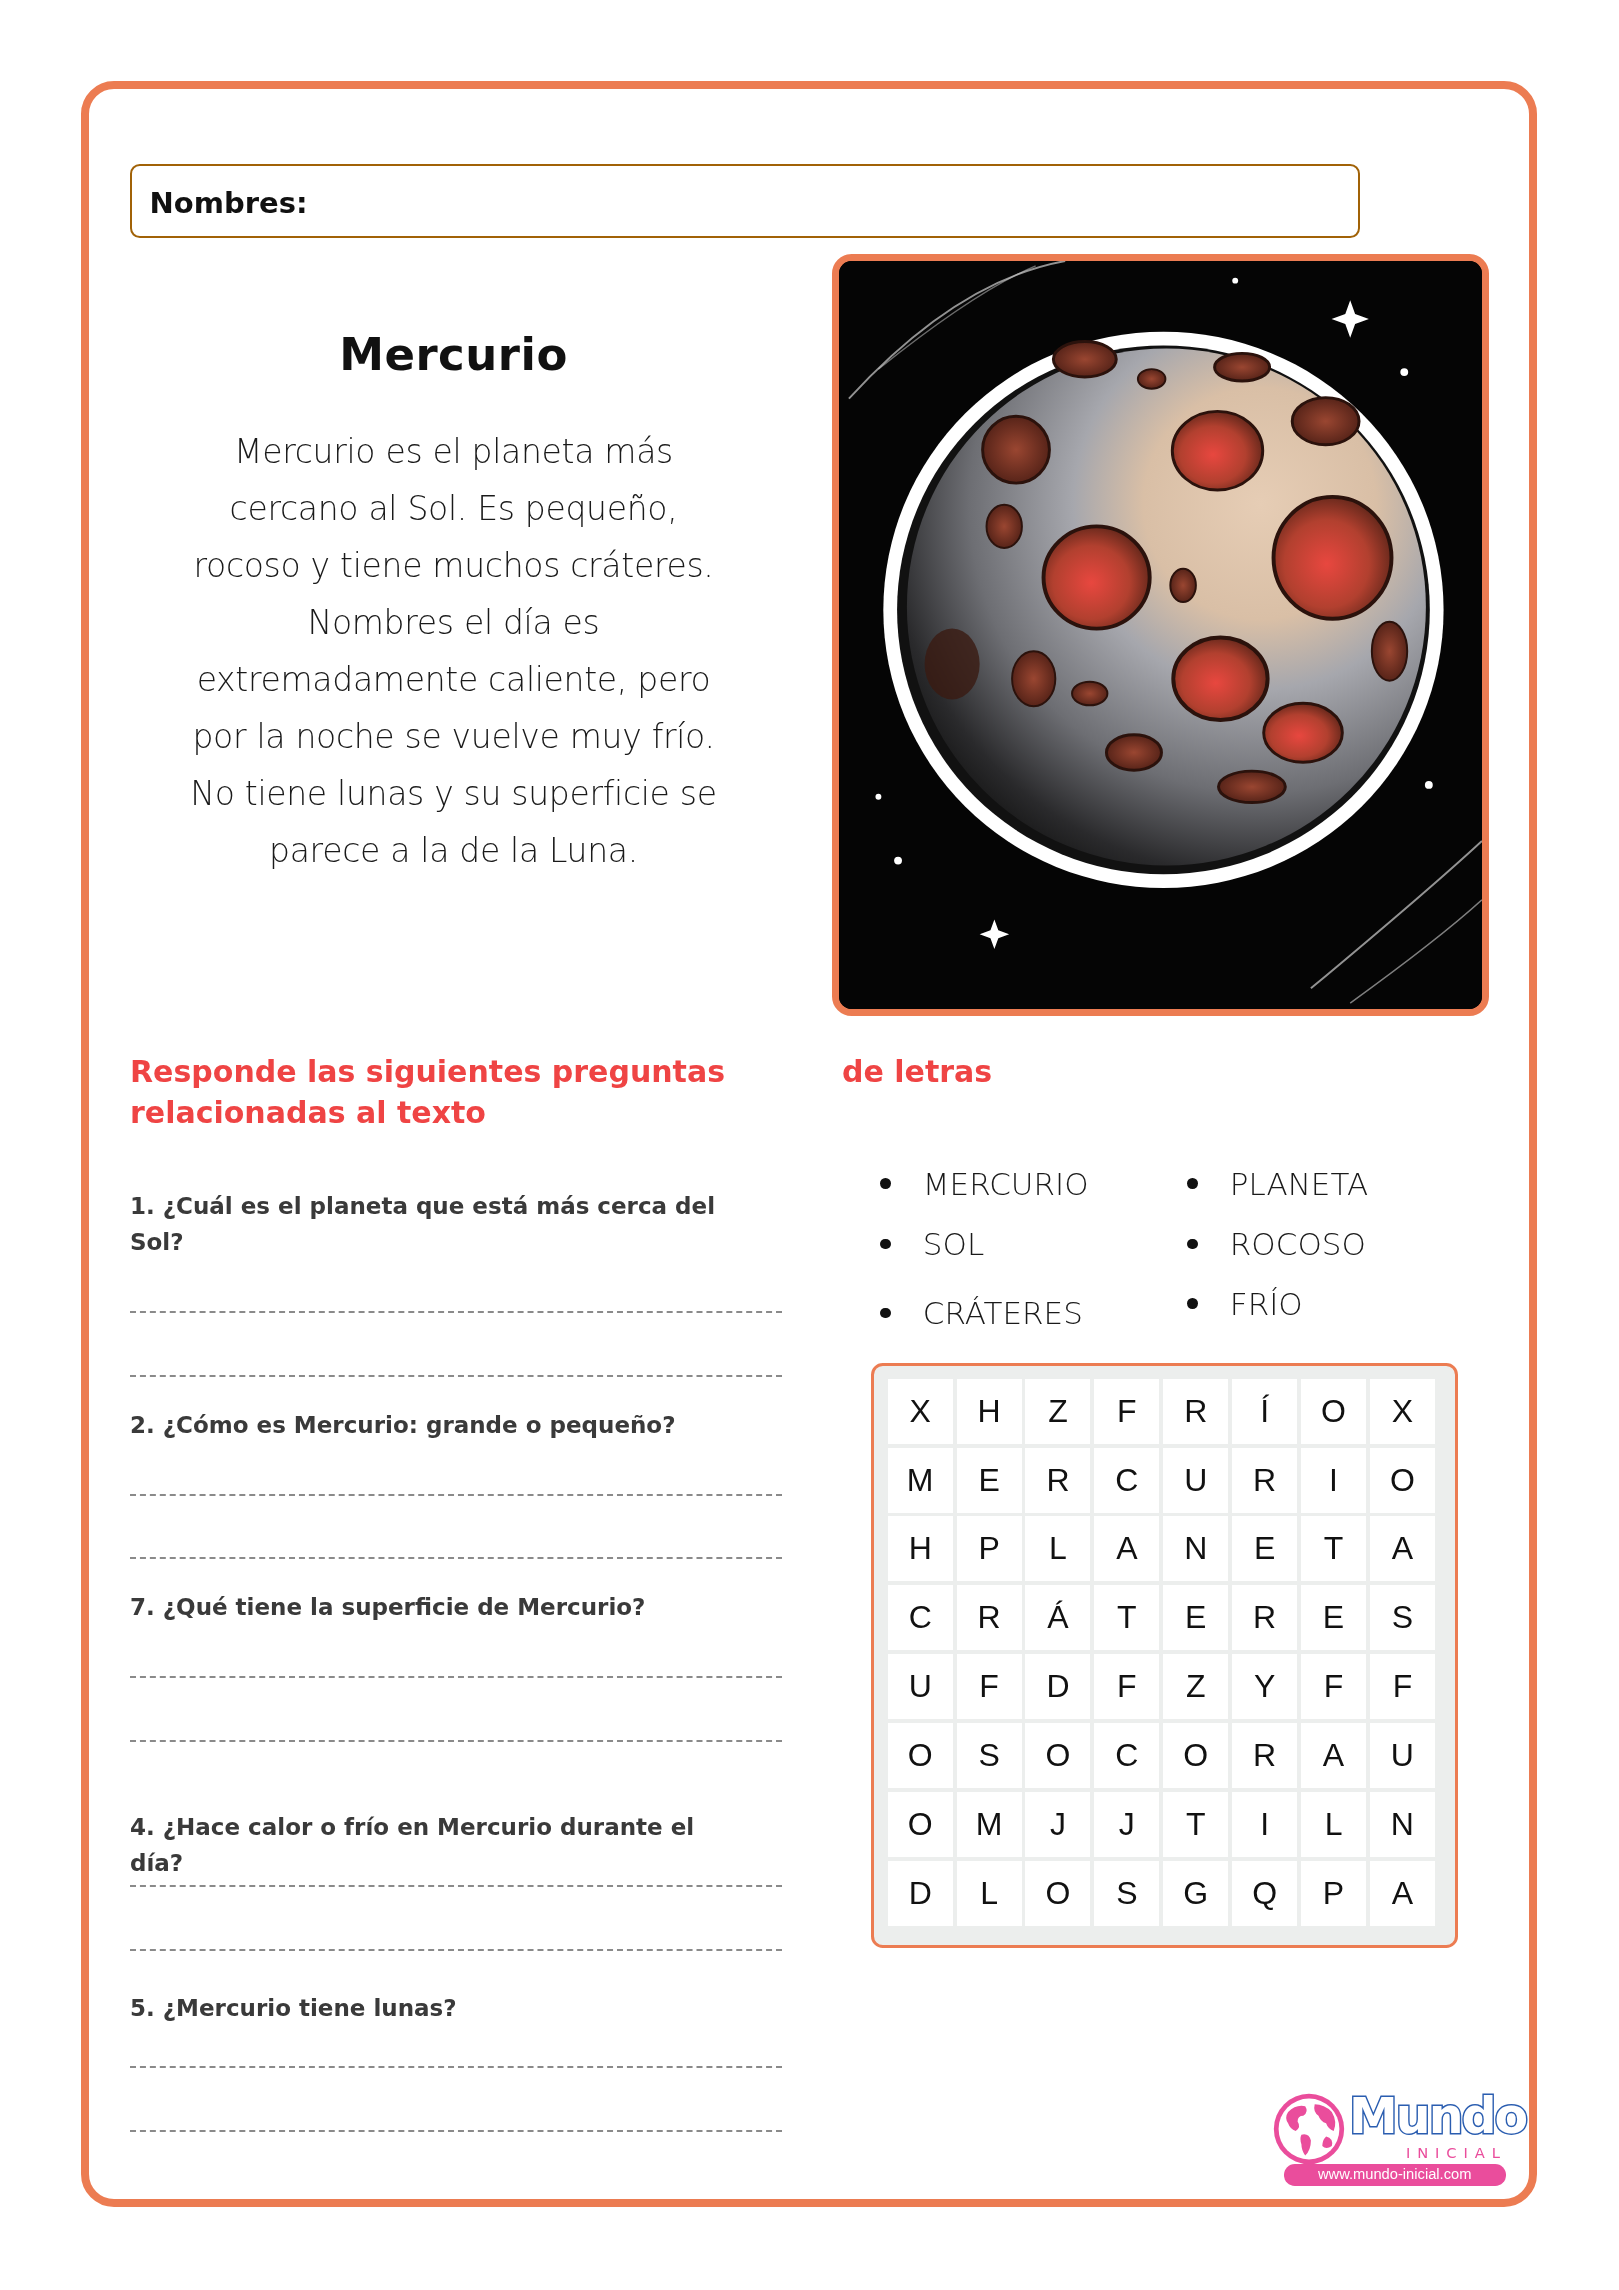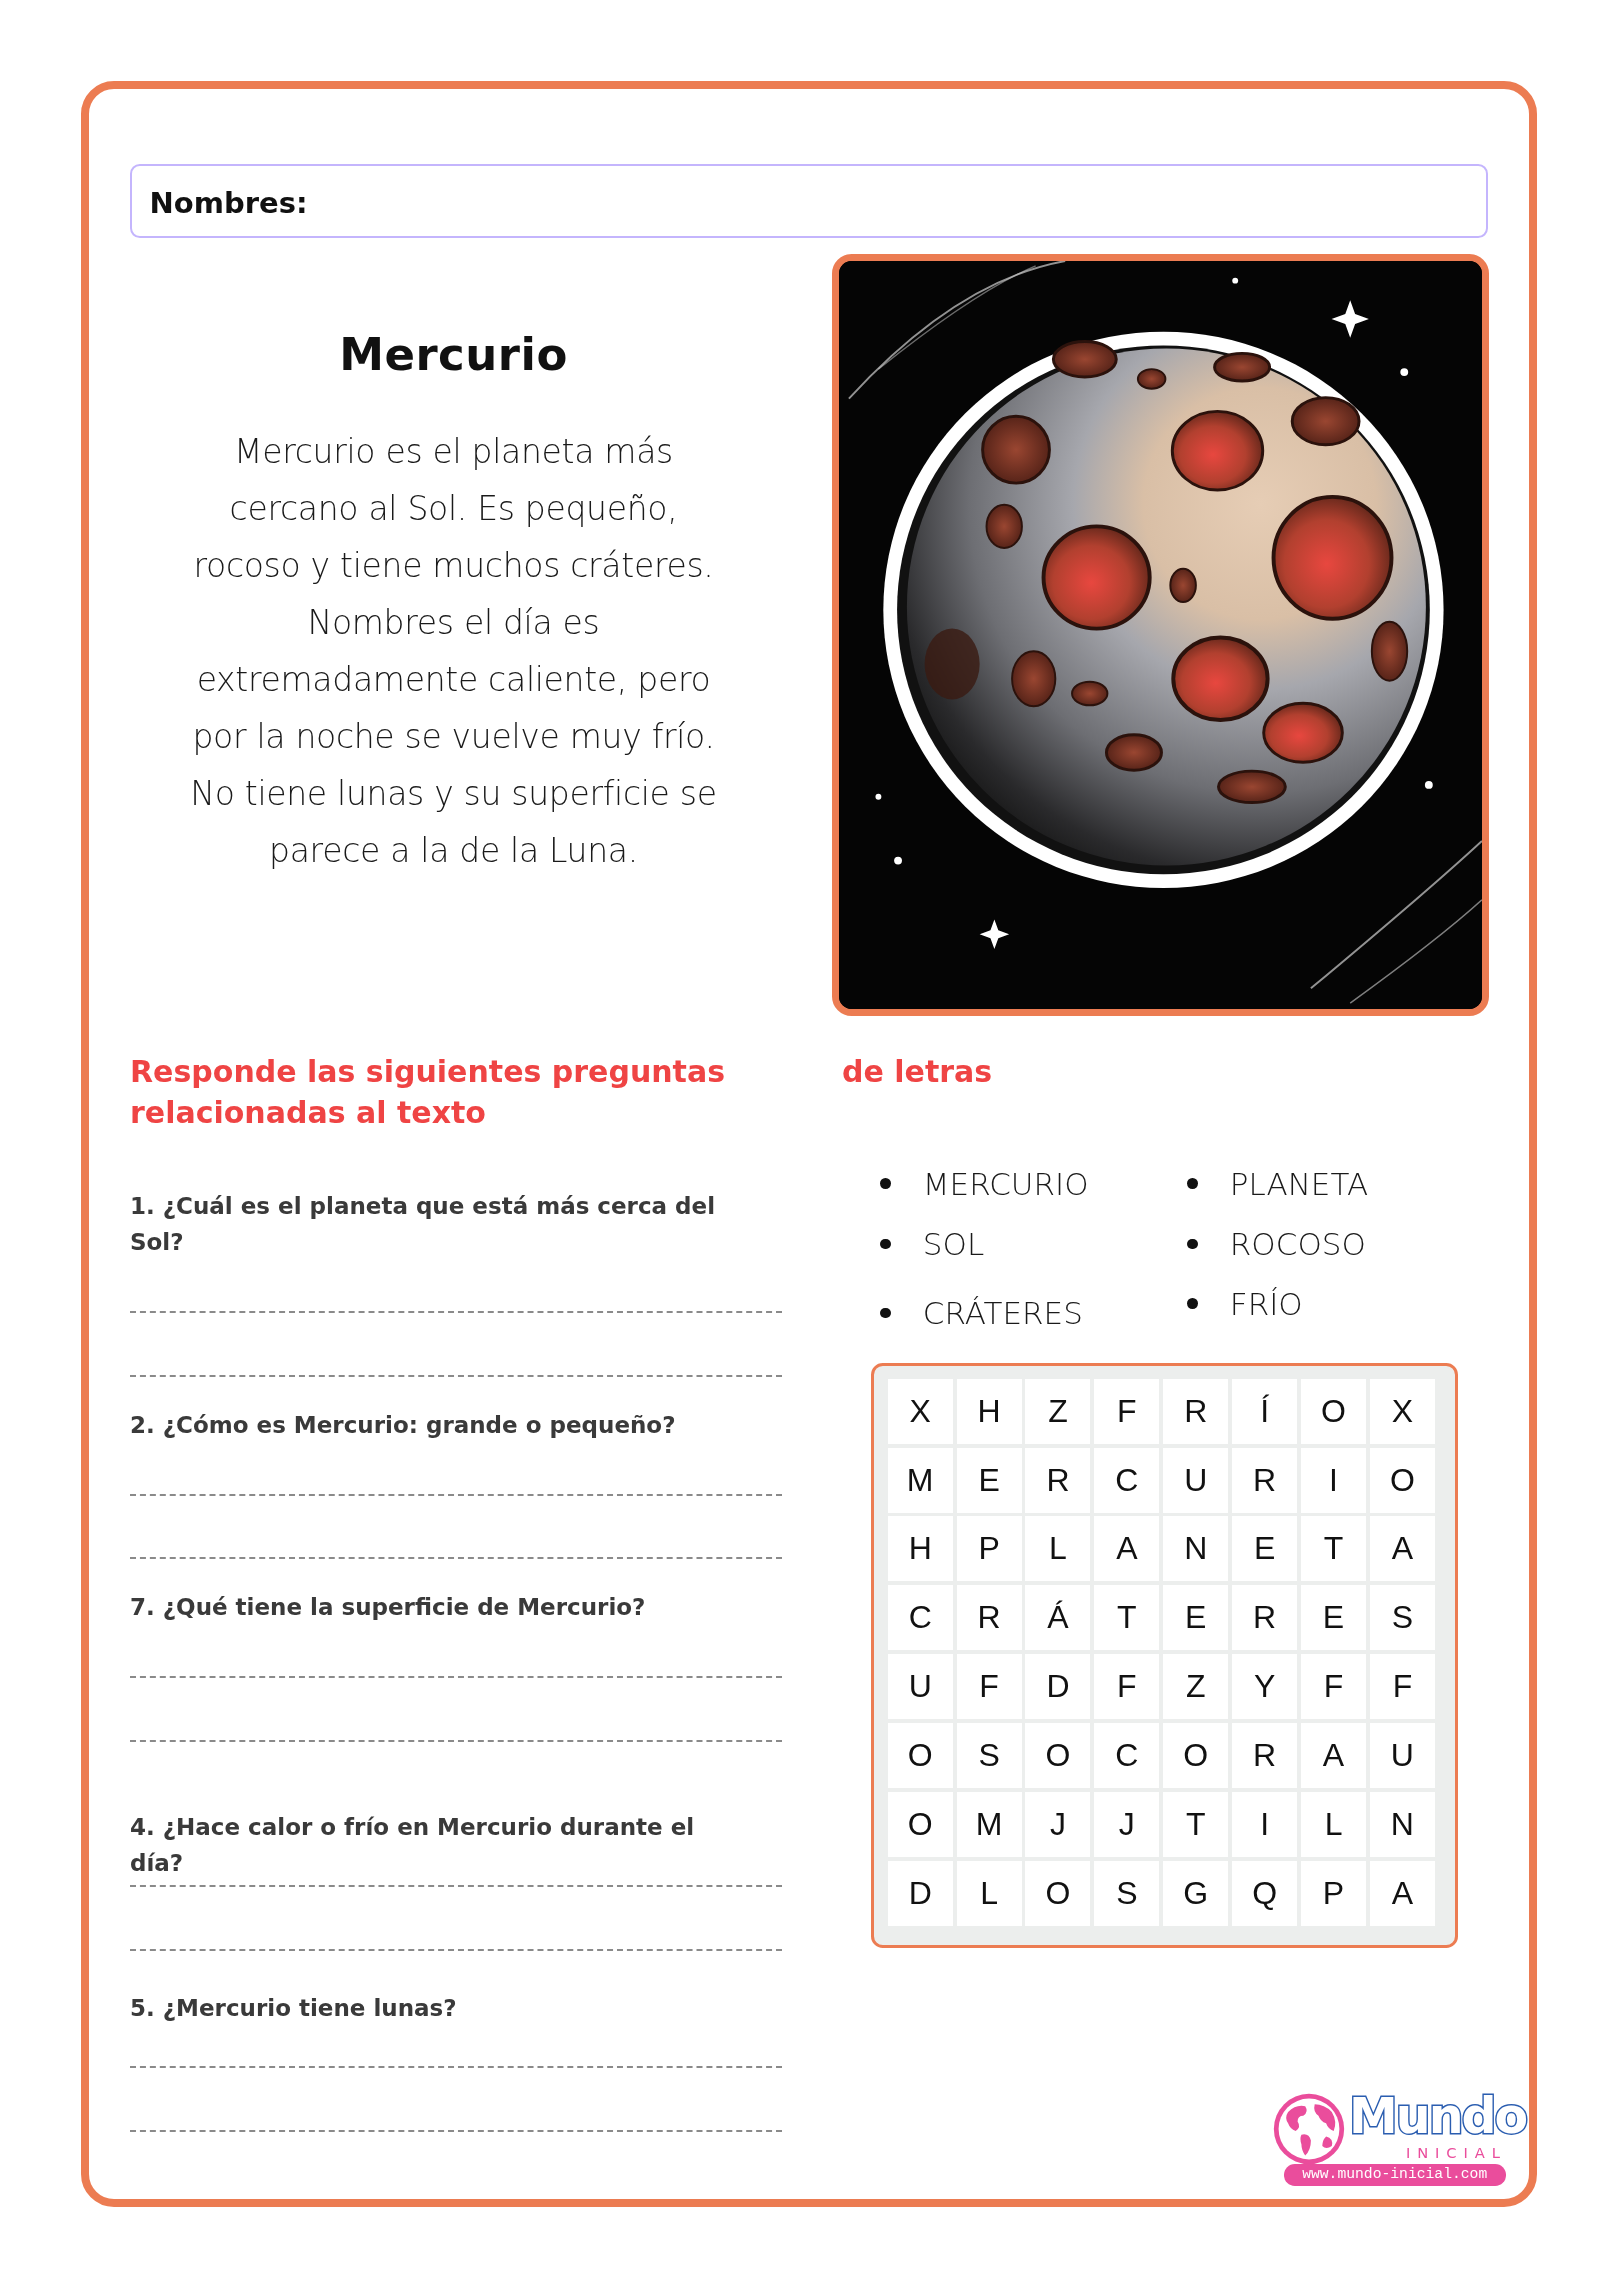--- a/index.html
+++ b/index.html
@@ -1,22 +1,22 @@
 <!DOCTYPE html>
 <html><head>
 <meta charset="utf-8">
 <style>
   html, body { margin: 0; padding: 0; background: #ffffff; }
   body { width: 1619px; height: 2291px; position: relative; overflow: hidden;
          font-family: "DejaVu Sans", sans-serif; color: #111; }
   .abs { position: absolute; }
   .page-frame { left: 81px; top: 81px; width: 1456px; height: 2126px;
                 border: 8.8px solid #EC7C52; border-radius: 33px; box-sizing: border-box; }
-  .names-box { left: 130px; top: 164px; width: 1358px; height: 74px;
-               border: 2px solid #c4b5fd; border-radius: 9.8px; box-sizing: border-box; background:#fff; }
+  .names-box { left: 130px; top: 164px; width: 1230px; height: 74px;
+               border: 2px solid #a16207; border-radius: 9.8px; box-sizing: border-box; background:#fff; }
   .names-label { position: absolute; left: 17.6px; top: 19.6px; font-size: 29px; font-weight: bold; color: #111;
                  font-family: "DejaVu Sans", sans-serif; }
   .title { left: 130px; width: 647px; top: 328px; text-align: center; font-size: 45px; font-weight: bold;
            color: #111; font-family: "DejaVu Sans", sans-serif; letter-spacing: 0.5px; }
   .body-text { left: 147px; width: 613px; top: 423px; text-align: center; font-size: 33px; line-height: 57px;
                color: #1a1a1a; font-family: "DejaVu Sans", sans-serif; font-weight: 300; letter-spacing: -0.3px; }
   .body-line { display: block; white-space: nowrap; }
 
   .image-frame { left: 832px; top: 254px; width: 657px; height: 762px; border: 7.8px solid #EC7C52;
                  border-radius: 19.6px; box-sizing: border-box; background: #050505; overflow: hidden; }
@@ -42,21 +42,21 @@
   .cell { background: #ffffff; display: flex; align-items: center; justify-content: center;
           font-family: "Liberation Sans", sans-serif; font-size: 32px; color: #111; }
 
   .logo { left: 1271px; top: 2088px; width: 240px; height: 103px; }
   .logo-word { position: absolute; left: 78px; top: 0px; font-family: "DejaVu Sans", sans-serif; font-weight: bold;
                font-size: 49px; color: #ffffff; letter-spacing: -2px;
                -webkit-text-stroke: 2.9px #2a5db0; paint-order: stroke fill; line-height: 57px; }
   .logo-sub { position: absolute; left: 135px; top: 56px; font-family: "DejaVu Sans", sans-serif; font-size: 14.7px;
               letter-spacing: 6.9px; color: #ea4d9c; }
   .logo-url { position: absolute; left: 12.7px; top: 76px; width: 222px; height: 21.6px; border-radius: 10.8px;
-              background: #ea4d9c; color: #fff; font-family: Liberation Mono, monospace; font-size: 14.7px;
+              background: #ea4d9c; color: #fff; font-family: Liberation Sans, sans-serif; font-size: 14.7px;
               text-align: center; line-height: 21.6px; }
   .logo-globe { position: absolute; left: 0; top: 2.9px; width: 76px; height: 76px; }
 </style>
 </head>
 <body>
 
 <div class="abs page-frame"></div>
 
 <div class="abs names-box">
   <span class="names-label">Nombres:</span>

